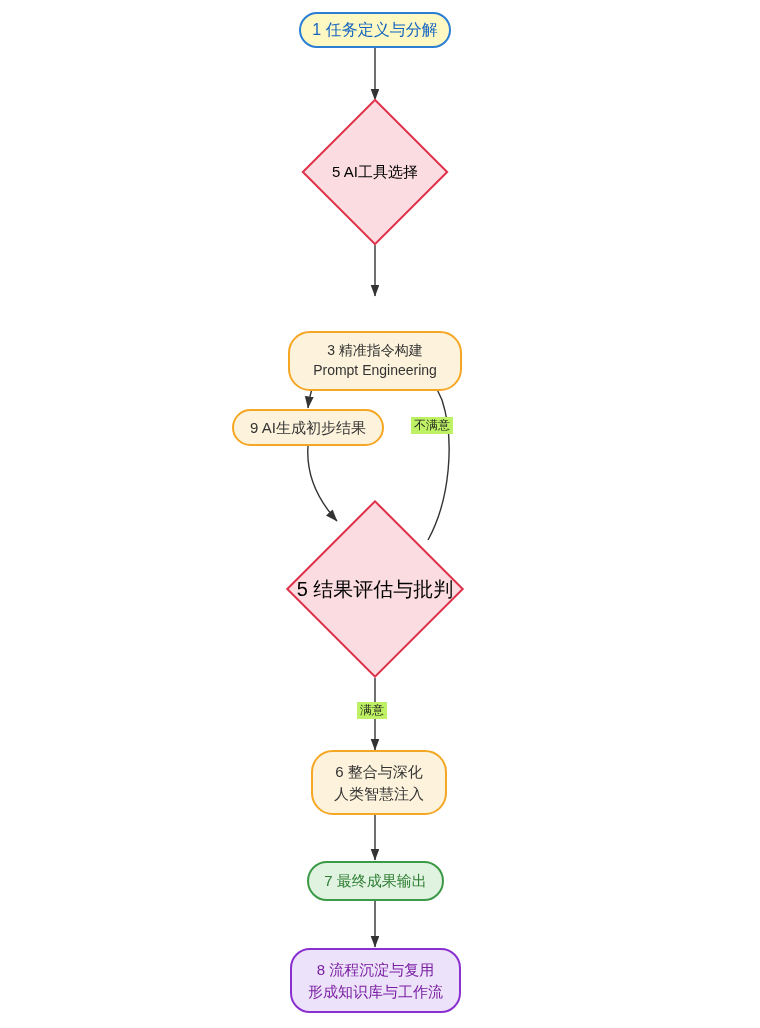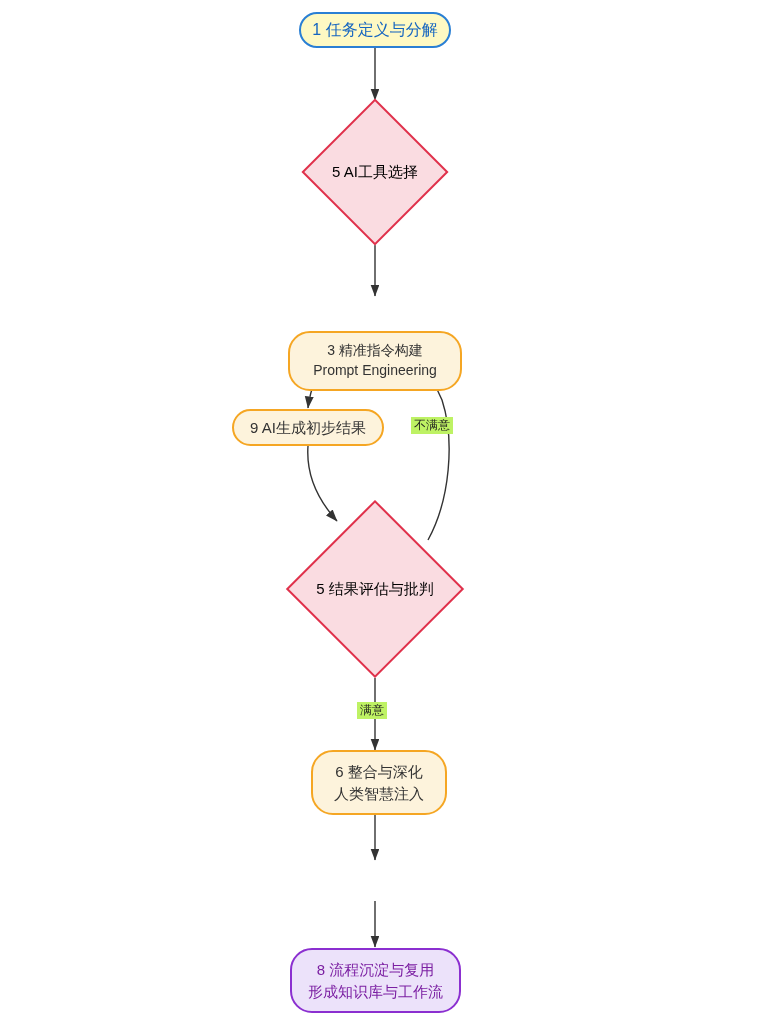--- a/index.html
+++ b/index.html
@@ -70,21 +70,21 @@
   .shape-diamond .dia-label {
     position: relative;
     z-index: 2;
   }
 
   
   .theme-blue   { background: #fef9c3; border-color: #2a7fd4; color: #1565c0; }
   .theme-pinkd  { border-color: #e0314b; background: #fadce1; }
   .theme-orange { background: #fdf3dc; border-color: #f5a623; color: #333333; }
   .theme-green  { background: #dff3e0; border-color: #3c9a47; color: #2e7d32; }
-  .theme-purple { background: #ece2fa; border-color: #8b2fd0; color: #7b1fa2; }
+  .theme-purple { background: #ece2fa; border-color: #8b2fd0; color: #7b1fa2; border-radius: 20px; }
 
   
   .edge-label {
     position: absolute;
     background: #bef264;
     color: #1f1f1f;
     font-size: 12px;
     line-height: 1.25;
     padding: 1px 3px;
     white-space: nowrap;
@@ -131,30 +131,33 @@
 
   <div class="node shape-round theme-orange" style="left:288px; top:296px; width:174px; height:60px; font-size:14px;margin-top:35px;">
     <span class="line">3 精准指令构建</span>
     <span class="line">Prompt Engineering</span>
   </div>
 
   <div class="node shape-round theme-orange" style="left:232px; top:409px; width:152px; height:37px; font-size:15px;">
     <span class="line">9 AI生成初步结果</span>
   </div>
 
-  <div class="node shape-diamond" style="left:283px; top:500px; width:184px; height:178px; font-size:15px;text-align:center;">
+  <div class="node shape-diamond" style="left:283px; top:500px; width:184px; height:178px; font-size:20px;text-align:center;">
     <span class="dia-bg theme-pinkd" style="width:126px; height:126px;"></span>
     <span class="dia-label">5 结果评估与批判</span>
   </div>
 
   <div class="node shape-round theme-orange" style="left:311px; top:750px; width:136px; height:65px; font-size:15px;">
     <span class="line">6 整合与深化</span>
     <span class="line">人类智慧注入</span>
   </div>
 
+  <div class="node shape-stadium theme-green" style="left:307px; top:861px; width:137px; height:40px; font-size:15px;">
+    <span class="line">7 最终成果输出</span>
+  </div>
 
   <div class="node shape-round theme-purple" style="left:290px; top:948px; width:171px; height:65px; font-size:15px;">
     <span class="line">8 流程沉淀与复用</span>
     <span class="line">形成知识库与工作流</span>
   </div>
 
   <div class="edge-label" style="left:411px; top:417px;">不满意</div>
 
   <div class="edge-label" style="left:357px; top:702px;">满意</div>
 

